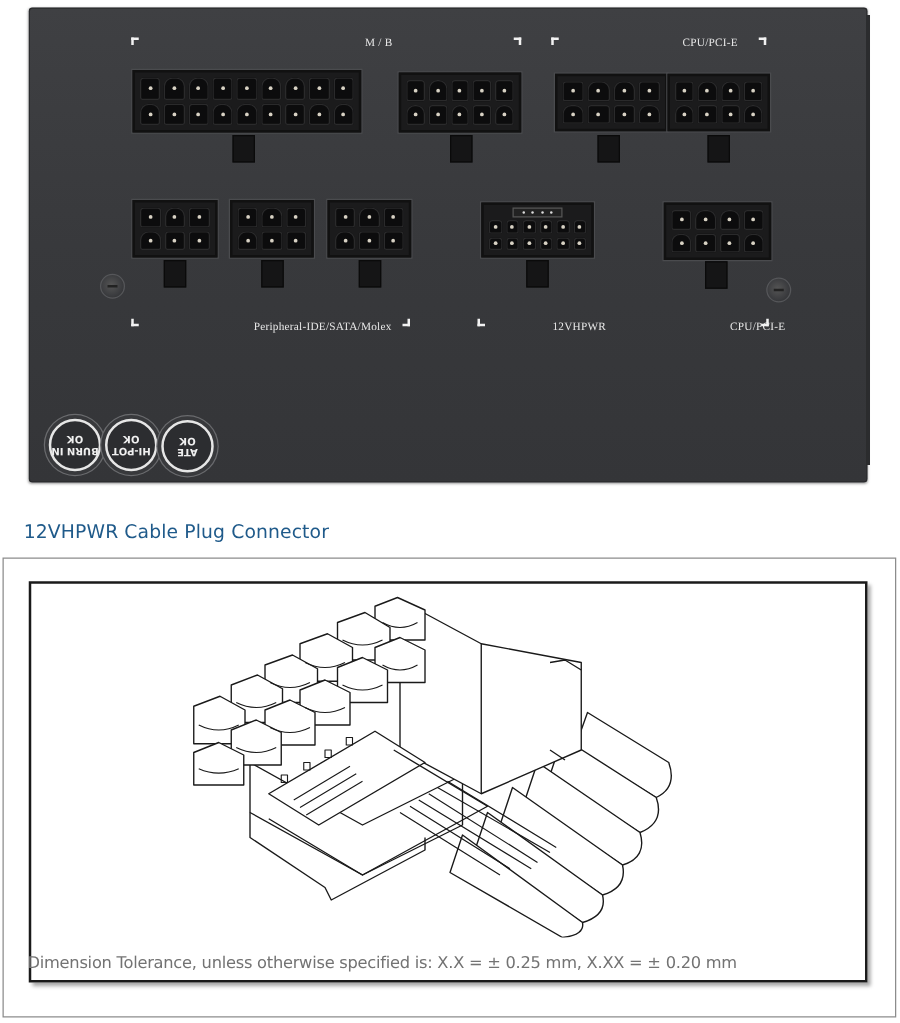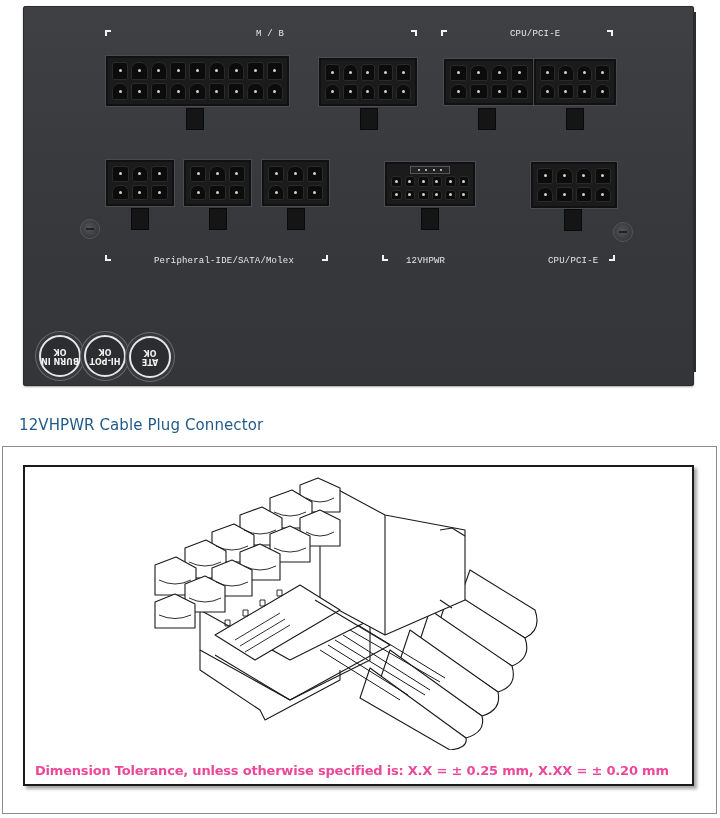--- a/index.html
+++ b/index.html
@@ -13,21 +13,21 @@
     border-radius: 3px;
     box-shadow: inset 0 0 0 1px #2a2b2d, 0 1px 2px rgba(0,0,0,0.35);
     height: 380px;
   }
   .psu-panel::after {
     content: ""; position: absolute; right: -2px; top: 6px; width: 3px; height: 360px;
     background: #2b2c2e;
   }
   .psu-label {
     position: absolute; color: #e8e8e8; font-size: 9px; letter-spacing: 0.2px;
-    font-family: Liberation Mono, monospace; white-space: nowrap;
+    font-family: Liberation Serif, serif; white-space: nowrap; margin-left: 36px;
   }
   .bracket {
     position: absolute; width: 6px; height: 6px; border-color: #f2f2f2; border-style: solid;
   }
   .br-tl { border-width: 2px 0 0 2px; }
   .br-tr { border-width: 2px 2px 0 0; }
   .br-bl { border-width: 0 0 2px 2px; }
   .br-br { border-width: 0 2px 2px 0; }
 
   .connector {
@@ -87,23 +87,23 @@
   }
   .inner-frame {
     position: absolute; left: 23px; top: 465px; width: 671px; height: 321px;
     border: 2px solid #1a1a1a; background: #fff;
     box-shadow: 3px 3px 3px rgba(0,0,0,0.35);
   }
   .drawing {
     position: absolute; left: 140px; top: 470px; width: 400px; height: 280px;
   }
   .tolerance {
-    position: absolute; left: 35px; top: 763px;
-    font-family: "DejaVu Sans", sans-serif; font-size: 13px; color: #ec4899;
-    white-space: nowrap; letter-spacing: -0.2px; font-weight: bold;
+    position: absolute; left: 22px; top: 763px;
+    font-family: "DejaVu Sans", sans-serif; font-size: 13px; color: #737373;
+    white-space: nowrap; letter-spacing: -0.2px;
   }
 </style>
 </head>
 <body>
 
 <div class="psu-panel">
 
   <div class="bracket br-tl" style="left:82px;top:24px"></div>
   <span class="psu-label" style="left:233px;top:23px">M / B</span>
   <div class="bracket br-tr" style="left:388px;top:24px"></div>
@@ -233,21 +233,21 @@
       <div class="pin"></div>
       <div class="pin"></div>
       <div class="pin round"></div>
   </div>
   <div class="latch" style="left:541px;top:203px"></div>
 
   <div class="screw" style="left:57px;top:213px"></div>
   <div class="screw" style="left:590px;top:216px"></div>
 
   <div class="bracket br-bl" style="left:82px;top:249px"></div>
-  <span class="psu-label" style="left:131px;top:250px">Peripheral-IDE/SATA/Molex</span>
+  <span class="psu-label" style="left:144px;top:250px">Peripheral-IDE/SATA/Molex</span>
   <div class="bracket br-br" style="left:299px;top:249px"></div>
 
   <div class="bracket br-bl" style="left:359px;top:249px"></div>
   <span class="psu-label" style="left:383px;top:250px">12VHPWR</span>
 
   <span class="psu-label" style="left:525px;top:250px">CPU/PCI-E</span>
   <div class="bracket br-br" style="left:586px;top:249px"></div>
 
   <div class="qc-badge" style="left:16px;top:329px">
     <span>BURN IN</span>

